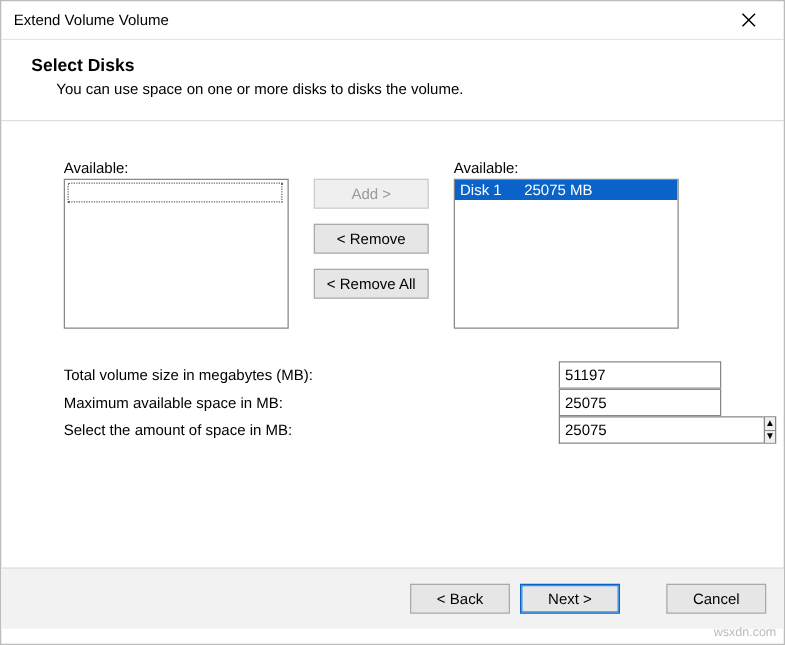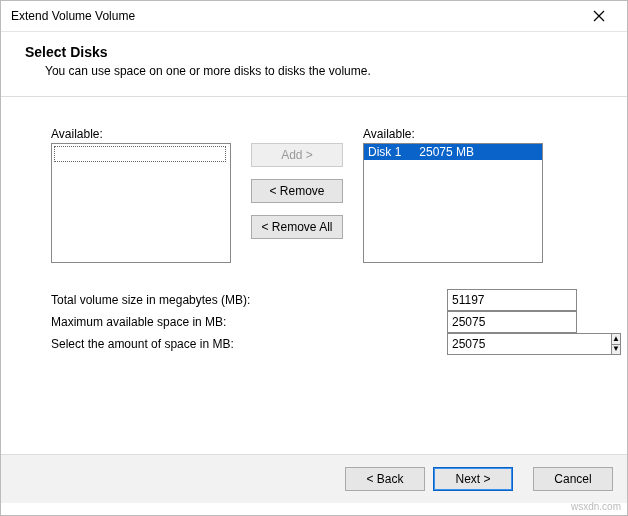--- a/index.html
+++ b/index.html
@@ -252,17 +252,17 @@
           <div>▼</div>
         </div>
       </div>
     </div>
 
   </div>
 
   <div class="footer">
     <button class="btn">&lt; Back</button>
     <button class="btn primary">Next &gt;</button>
-    <button class="btn" style="margin-left:12px">Cancel</button>
+    <button class="btn" style="margin-left:29px">Cancel</button>
   </div>
 
   <div class="watermark">wsxdn.com</div>
 </div>
 
 </body></html>

